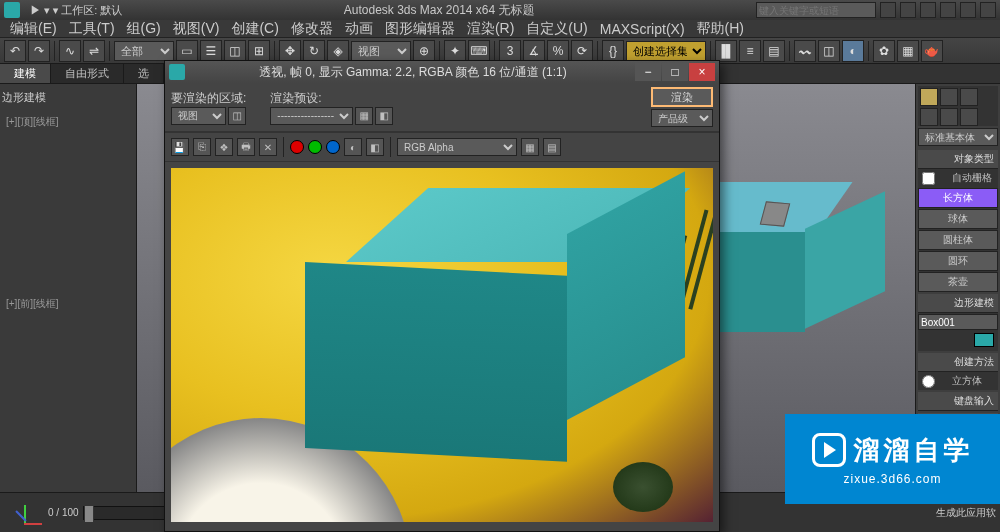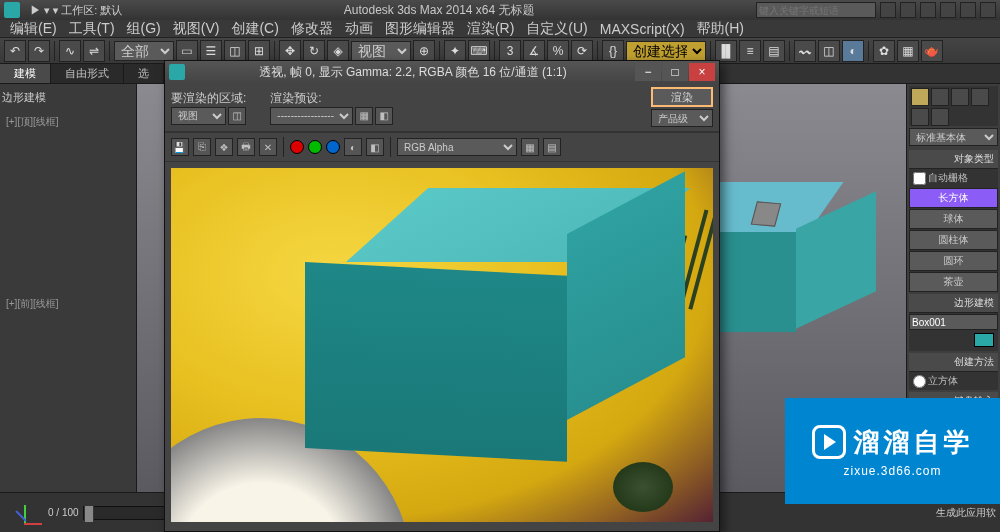--- a/index.html
+++ b/index.html
@@ -16,21 +16,21 @@
 
 
 .menu-bar { height: 18px; background: #393939; border-bottom: 1px solid #222; display: flex; align-items: center; padding: 0 4px; }
 .menu-item { padding: 0 6px; font-size: 14px; color: #ccc; cursor: pointer; }
 
 
 .toolbar { height: 26px; background: linear-gradient(#454545,#383838); border-bottom: 1px solid #1a1a1a; display: flex; align-items: center; padding: 0 4px; gap: 2px; }
 .tool { width: 22px; height: 22px; background: #4a4a4a; border: 1px solid #222; display: flex; align-items: center; justify-content: center; font-size: 12px; color: #ddd; }
 .tool.active { background: #5a7a9a; }
 .tool-sep { width: 1px; height: 20px; background: #222; margin: 0 2px; }
-.tool-combo { height: 20px; background: #5a5a5a; border: 1px solid #222; color: #ccc; font-size: 14px; padding: 0 2px; }
+.tool-combo { height: 20px; background: #5a5a5a; border: 1px solid #222; color: #ccc; font-size: 11px; padding: 0 2px; }
 .tool-combo.sel { width: 60px; }
 .tool-combo.set { width: 80px; background: #c0a030; color: #000; }
 
 
 .tab-strip { height: 20px; background: #333; display: flex; border-bottom: 1px solid #1a1a1a; }
 .tab { padding: 2px 14px; background: #2a2a2a; border-right: 1px solid #1a1a1a; font-size: 11px; }
 .tab.active { background: #4a4a4a; color: #fff; }
 
 
 .main { display: flex; height: 408px; }
@@ -44,28 +44,28 @@
 .viewport-area { flex: 1; background: #4a4a4a; position: relative; overflow: hidden; }
 .viewport { position: absolute; inset: 0; background: #53565b; }
 .viewport.persp { background: linear-gradient(#8a8a90, #5a5a60); }
 .vp-big-box { position: absolute; right: 10px; bottom: 150px; width: 240px; height: 160px; }
 .iso-box2 { position: absolute; inset: 0; }
 .iso-top2 { position:absolute; left:30px; top:0; width:140px; height:50px; background:#6bc; transform: skewX(-35deg); }
 .iso-front2 { position:absolute; left:0; top:50px; width:140px; height:100px; background:#2a8f8f; }
 .iso-side2 { position:absolute; left:140px; top:28px; width:80px; height:100px; background:#3aa5a5; transform: skewY(-25deg); }
 
 
-.right-panel { width: 94px; background: #3e3e3e; border-left: 1px solid #1a1a1a; padding: 2px; overflow: hidden; }
+.right-panel { width: 85px; background: #3e3e3e; border-left: 1px solid #1a1a1a; padding: 2px; overflow: hidden; }
 .rp-icons { height: 40px; display: flex; flex-wrap: wrap; gap: 2px; padding: 2px; background: #333; margin-bottom: 2px; }
 .rp-icons .rp-i { width: 18px; height: 18px; background: #4a4a4a; border: 1px solid #222; }
 .rp-icons .rp-i.sel { background: #c0a85a; }
 .rp-dropdown { width: 100%; height: 18px; background: #5a5a5a; border: 1px solid #222; font-size: 10px; color: #ccc; margin-bottom: 4px; padding: 0 2px; }
 .rp-section { background: #333; margin-bottom: 2px; }
 .rp-header { background: #4a4a4a; color: #ddd; font-size: 10px; padding: 2px 4px; border-bottom: 1px solid #222; text-align: right; }
-.rp-check { font-size: 10px; padding: 2px 4px; display: flex; align-items: center; gap: 2px; }
+.rp-check { font-size: 10px; padding: 2px 4px; display: flex; align-items: center; gap: 17px; }
 .rp-btn { display: block; width: 100%; background: #5a5a5a; border: 1px solid #222; color: #ccc; font-size: 10px; padding: 2px; text-align: center; margin: 1px 0; }
 .rp-btn.active { background: #8b5cf6; color: #fff; }
 .rp-input { width: 100%; height: 16px; background: #5a5a5a; border: 1px solid #222; font-size: 10px; color: #fff; padding: 0 2px; margin: 1px 0; }
 .rp-param { display: flex; font-size: 10px; padding: 1px 2px; align-items: center; }
 .rp-param span:first-child { flex: 1; }
 .rp-param .val { width: 30px; background: #5a5a5a; border: 1px solid #222; text-align: right; padding: 0 2px; color: #fff; }
 .color-swatch { width: 20px; height: 14px; background: #2aa8a8; border: 1px solid #000; display: inline-block; }
 
 
 .dialog { position: absolute; left: 164px; top: 60px; width: 556px; height: 472px; background: #444; border: 1px solid #111; box-shadow: 4px 4px 10px rgba(0,0,0,0.5); z-index: 20; }
@@ -104,21 +104,21 @@
 .status { position: absolute; bottom: 0; left: 0; right: 0; height: 40px; background: #333; border-top: 1px solid #1a1a1a; display: flex; align-items: center; padding: 0 4px; gap: 4px; z-index: 5;}
 .axis-gizmo { width: 40px; height: 40px; position: relative; }
 .axis-x { position:absolute; left:20px; top:30px; width:18px; height:2px; background:#d04040;}
 .axis-y { position:absolute; left:20px; top:12px; width:2px; height:18px; background:#40d040;}
 .axis-z { position:absolute; left:10px; top:22px; width:14px; height:2px; background:#4060d0; transform:rotate(45deg);}
 .time-slider { flex: 0 0 200px; height: 14px; background: #2a2a2a; border: 1px solid #111; position: relative; }
 .time-slider .thumb { position: absolute; left: 0; top: -2px; width: 10px; height: 18px; background: #888; border: 1px solid #333;}
 .frame-lbl { font-size: 10px; color: #ccc; }
 
 
-.watermark { position: absolute; right: 0; bottom: 28px; width: 215px; height: 106px; background: #0086d1; z-index: 30; display: flex; flex-direction: column; align-items: center; justify-content: center; color: #fff; }
+.watermark { position: absolute; right: 0; bottom: 28px; width: 215px; height: 90px; background: #0086d1; z-index: 30; display: flex; flex-direction: column; align-items: center; justify-content: center; color: #fff; }
 .watermark .logo { display:flex; align-items:center; gap:8px; font-size: 26px; font-weight: bold; letter-spacing: 4px; }
 .watermark .play { width: 34px; height: 34px; border: 3px solid #fff; border-radius: 8px; display: flex; align-items: center; justify-content: center; }
 .watermark .play::before { content:""; border-left: 12px solid #fff; border-top: 8px solid transparent; border-bottom: 8px solid transparent; margin-left:3px;}
 .watermark .url { font-size: 12px; letter-spacing: 1px; margin-top: 4px; }
 
 
 .viewcube { position:absolute; top:110px; right:120px; width:40px; height:40px; z-index:3;}
 .viewcube .c { width:24px; height:24px; background:#888; border:1px solid #555; transform: rotate(15deg) skewY(-10deg); margin:8px;}
 </style>
 </head>

